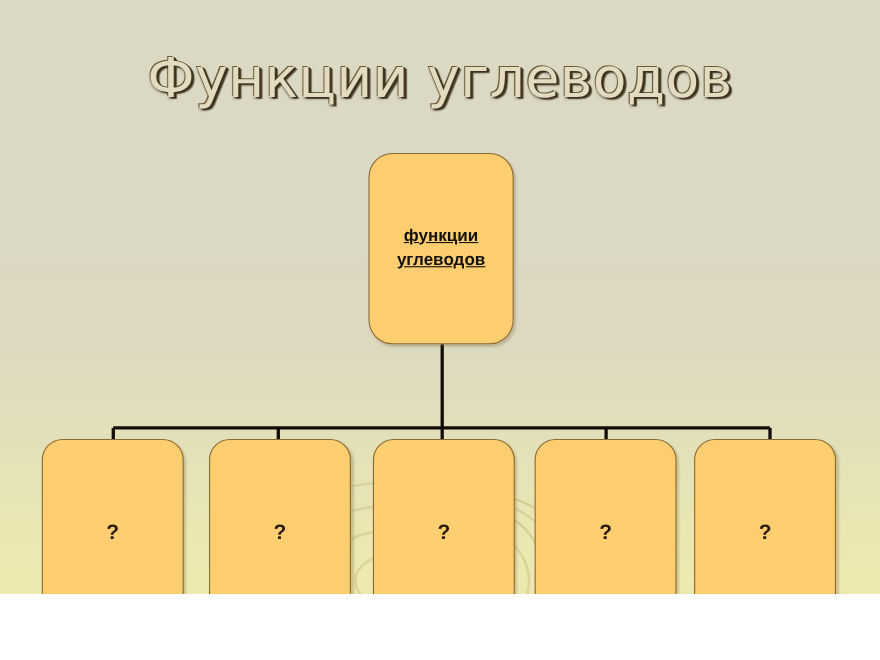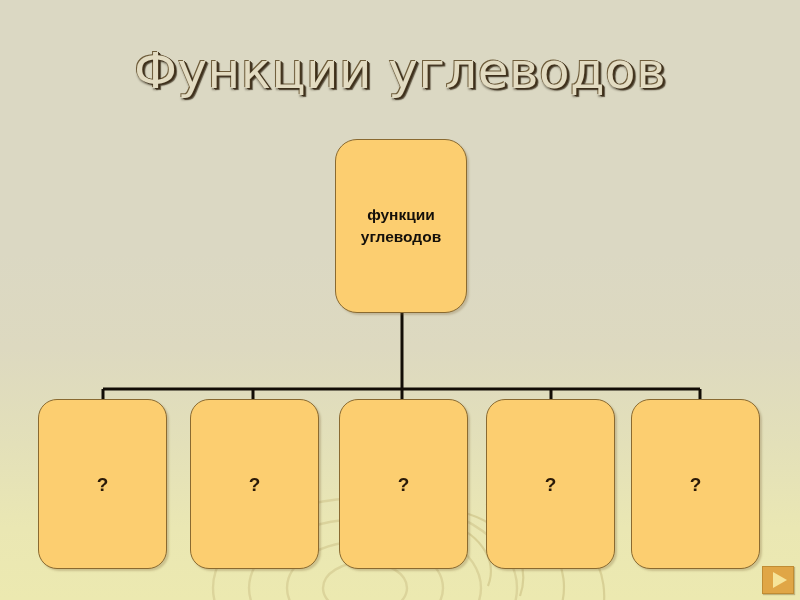--- a/index.html
+++ b/index.html
@@ -10,21 +10,21 @@
   body {
     width: 800px;
     height: 600px;
     overflow: hidden;
     font-family: "Liberation Sans", "DejaVu Sans", sans-serif;
   }
 
   #slide {
     position: relative;
     width: 800px;
-    height: 600px;
+    height: 540px;
     overflow: hidden;
     background: linear-gradient(to bottom,
                 #dbd8c3 0%,
                 #dbd8c3 42%,
                 #ddd9c0 58%,
                 #e3e0b9 74%,
                 #eae7b3 88%,
                 #ece9b0 100%);
   }
 
@@ -83,20 +83,21 @@
     height: 174px;
     border-radius: 22px;
   }
   .node-root .node-label {
     font-size: 15.5px;
     font-weight: bold;
     line-height: 1.45;
     color: #14100a;
     padding: 0 6px;
     white-space: pre-line;
+    text-decoration: underline;
   }
 
   .node-leaf {
     top: 399px;
     width: 129px;
     height: 170px;
     border-radius: 19px;
   }
   .node-leaf .node-label {
     font-size: 19px;

